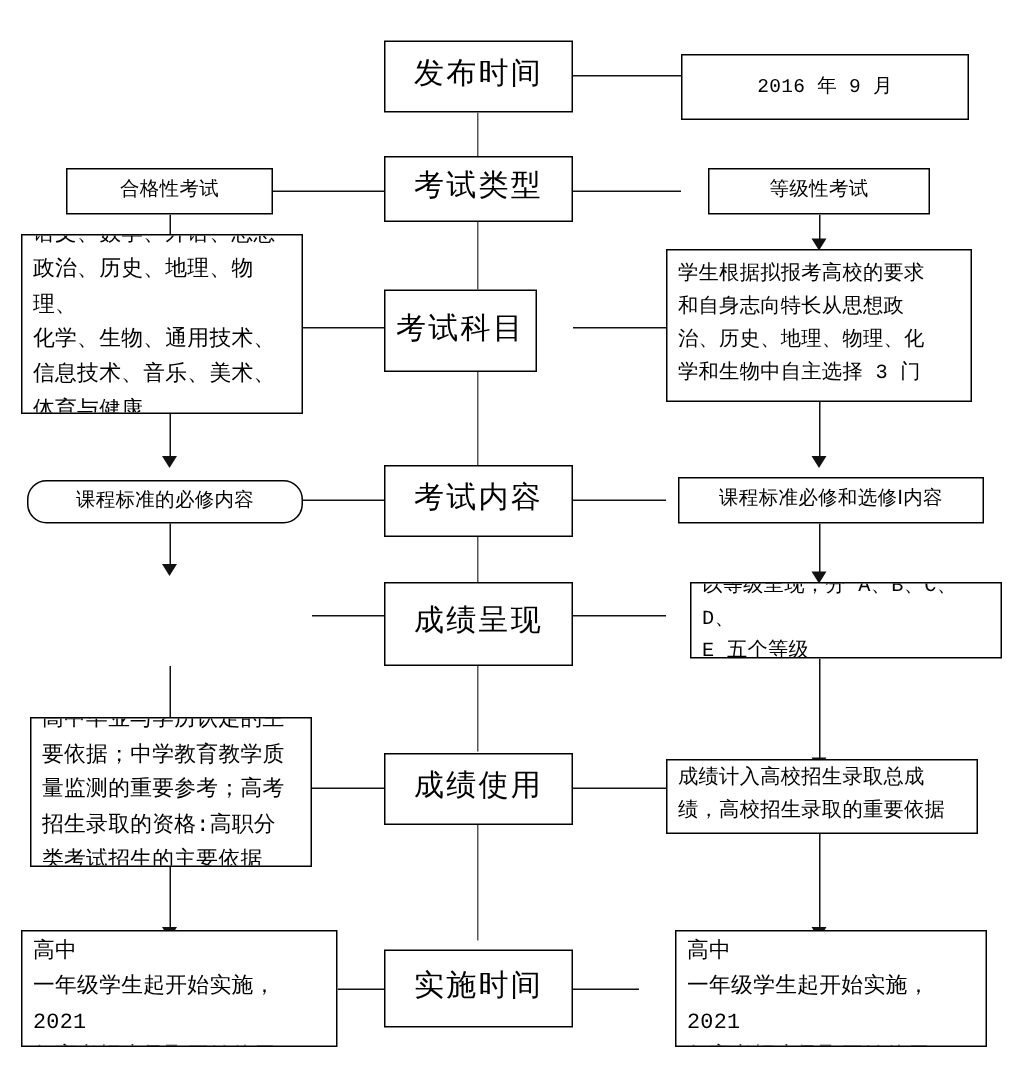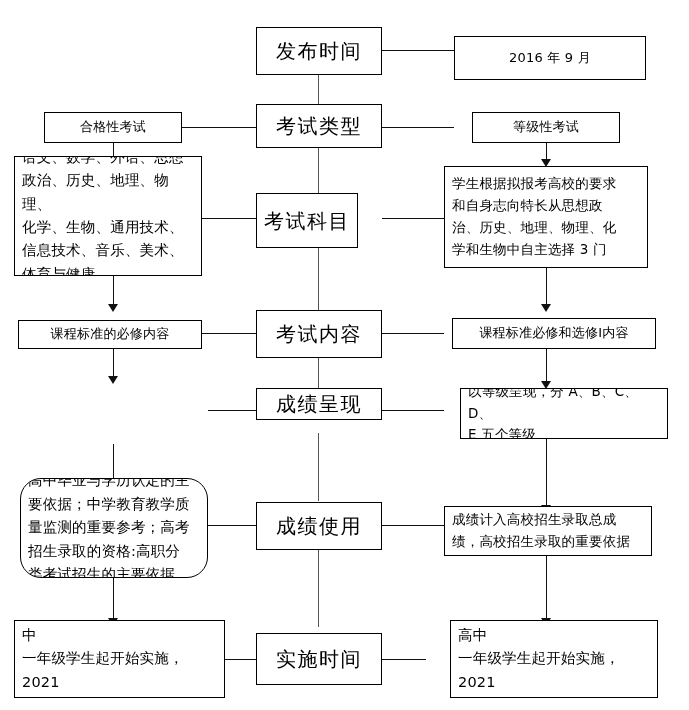--- a/index.html
+++ b/index.html
@@ -11,20 +11,21 @@
   body {
     font-family: "DejaVu Sans", sans-serif;
     color: #000000;
   }
   #canvas {
     position: relative;
     width: 689px;
     height: 710px;
     background: #ffffff;
     overflow: hidden;
+    font-family: Liberation Mono, monospace;
   }
   
   .box {
     position: absolute;
     box-sizing: border-box;
     border: 1.3px solid #000000;
     background: #ffffff;
     z-index: 3;
     display: flex;
     align-items: center;
@@ -152,21 +153,21 @@
   </div>
 
   <div class="box box-center" style="left:256px; top:193px; width:102px; height:55px;">
     <span class="node-label">考试科目</span>
   </div>
 
   <div class="box box-center" style="left:256px; top:310px; width:126px; height:48px;">
     <span class="node-label">考试内容</span>
   </div>
 
-  <div class="box box-center" style="left:256px; top:388px; width:126px; height:32px;">
+  <div class="box box-center" style="left:256px; top:388px; width:126px; height:56px;">
     <span class="node-label">成绩呈现</span>
   </div>
 
   <div class="box box-center" style="left:256px; top:502px; width:126px; height:48px;">
     <span class="node-label">成绩使用</span>
   </div>
 
   <div class="box box-center" style="left:256px; top:633px; width:126px; height:52px;">
     <span class="node-label">实施时间</span>
   </div>
@@ -211,26 +212,26 @@
   </div>
 
   <div class="box" style="left:14px; top:156px; width:188px; height:120px;">
     <span class="leaf-multi leaf-multi-lg">语文、数学、外语、思想
 政治、历史、地理、物理、
 化学、生物、通用技术、
 信息技术、音乐、美术、
 体育与健康</span>
   </div>
 
-  <div class="box" style="left:18px; top:320px; width:184px; height:29px;">
+  <div class="box" style="left:18px; top:320px; width:184px; height:29px;border-radius:13px;">
     <span class="leaf-single">课程标准的必修内容</span>
   </div>
 
 
-  <div class="box" style="left:20px; top:478px; width:188px; height:100px;border-radius:21px;">
+  <div class="box" style="left:20px; top:478px; width:188px; height:100px;">
     <span class="leaf-multi leaf-multi-lg">高中毕业与学历认定的主
 要依据；中学教育教学质
 量监测的重要参考；高考
 招生录取的资格:高职分
 类考试招生的主要依据</span>
   </div>
 
   <div class="box" style="left:14px; top:620px; width:211px; height:78px;">
     <span class="leaf-multi leaf-multi-lg">从 2018 年秋季入学的普通高中
 一年级学生起开始实施，2021

